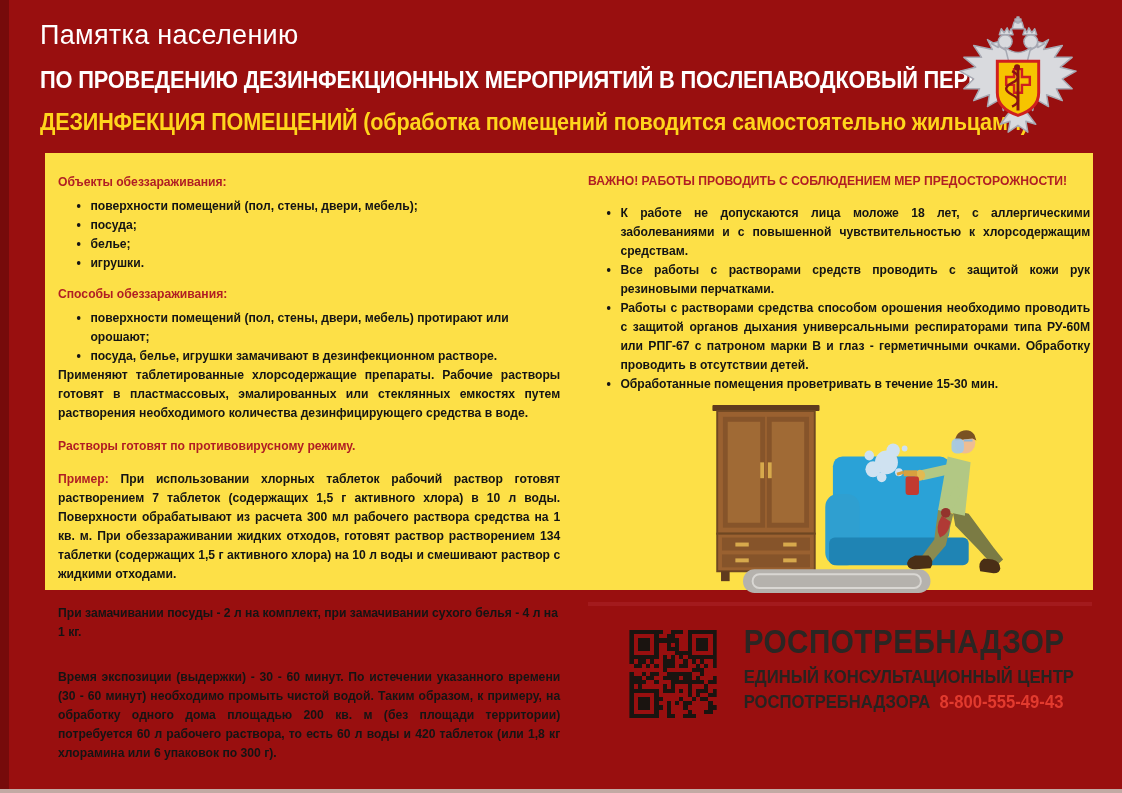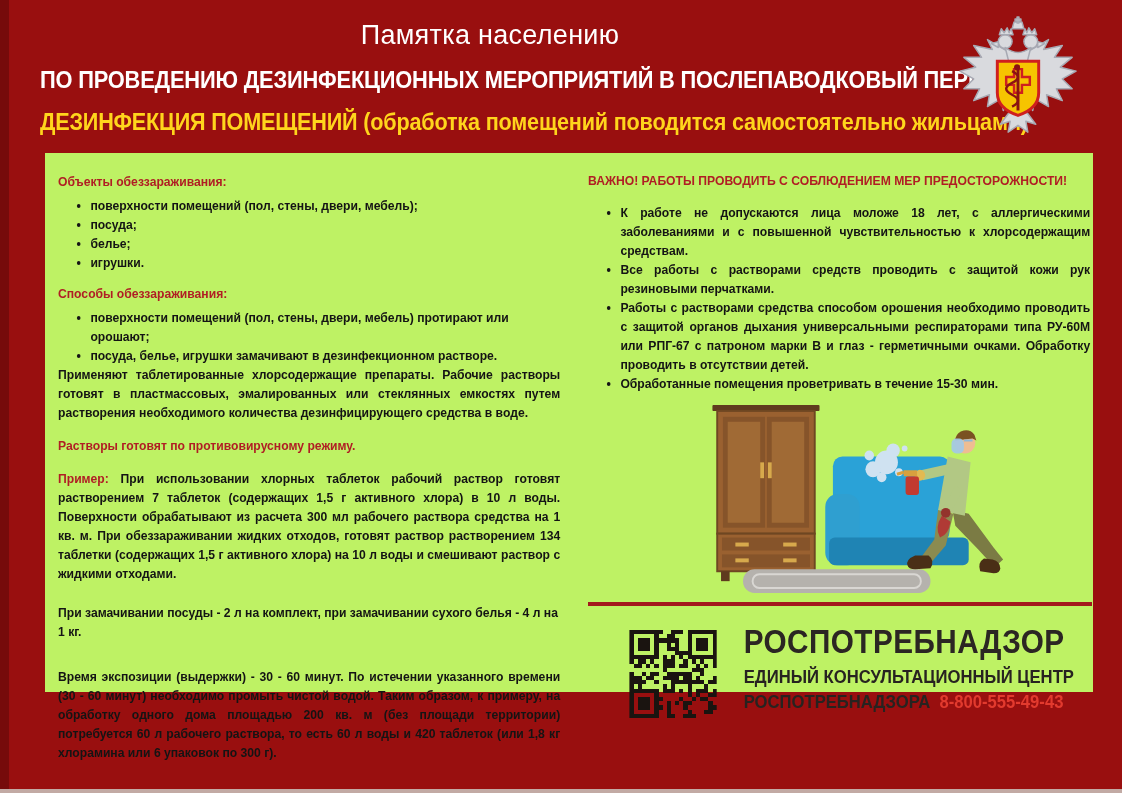--- a/index.html
+++ b/index.html
@@ -7,31 +7,31 @@
   .page {
     position: relative; width: 1122px; height: 793px;
     background:#990f0f; overflow: hidden;
     font-family: "Liberation Sans", sans-serif;
   }
   .edge-left { position:absolute; left:0; top:0; width:9px; height:100%; background:#760b0b; }
   .edge-bottom { position:absolute; left:0; bottom:0; width:100%; height:4px; background:#c2aaa4; }
 
   
   .header { position:absolute; left:40px; top:20px; width:900px; color:#fff; }
-  .t1 { font-size:27px; font-weight:400; letter-spacing:.3px; margin-bottom:16px; white-space:nowrap;text-align:center; }
+  .t1 { font-size:27px; font-weight:400; letter-spacing:.3px; margin-bottom:16px; white-space:nowrap; }
   .t2 { font-size:23px; font-weight:700; margin-bottom:15px; white-space:nowrap;
         display:inline-block; transform:scaleX(.95); transform-origin:0 50%; }
   .t3 { font-size:23px; font-weight:700; color:#ffd51c; white-space:nowrap;
         display:inline-block; transform:scaleX(.94); transform-origin:0 50%; }
   .t2, .t3 { letter-spacing:-.2px; }
   .hrow { display:block; }
   .emblem { position:absolute; right:40px; top:16px; width:128px; height:124px; }
 
   
-  .panel { position:absolute; left:45px; top:153px; width:1048px; height:539px; background:#bef264;padding-left:8px; }
+  .panel { position:absolute; left:45px; top:153px; width:1048px; height:437px; background:#fde047;padding-left:8px; }
   .col { position:absolute; top:0; font-size:13.5px; font-weight:700; color:#141414;
          line-height:19px; letter-spacing:0; transform:scaleX(.9); transform-origin:0 0; }
   .col-left  { left:13px;  width:558px; padding-top:19px; }
   .col-right { left:543px; width:558px; padding-top:18px; }
 
   .crimson { color:#b01e24; }
   h3 { font-size:13.5px; font-weight:700; color:#b01e24; line-height:19px; }
   .h-obj { margin-bottom:5px; }
   .h-met { margin-bottom:5px; }
   .h-reg { margin-bottom:14px; }

